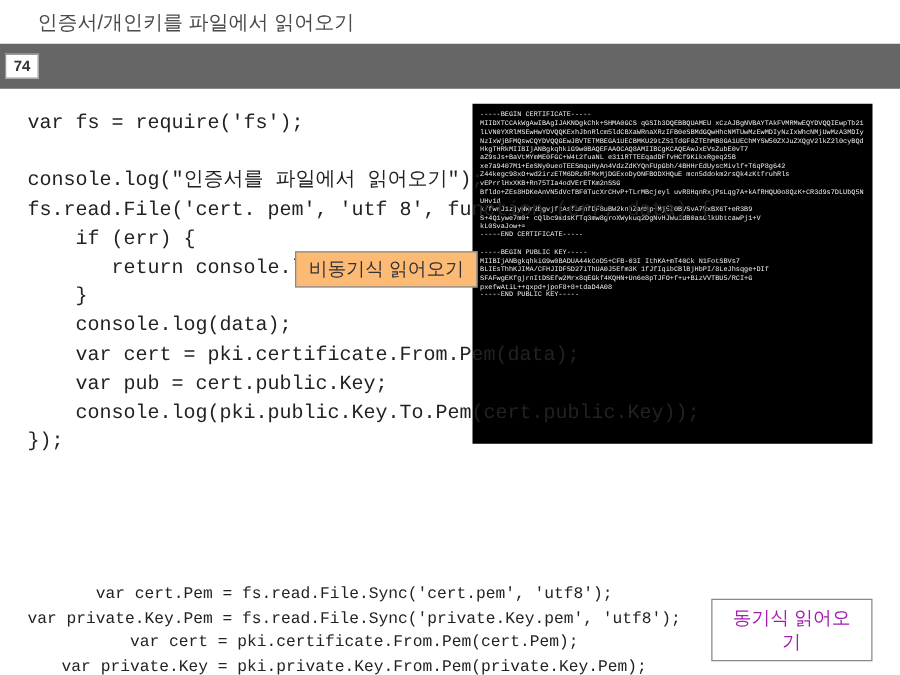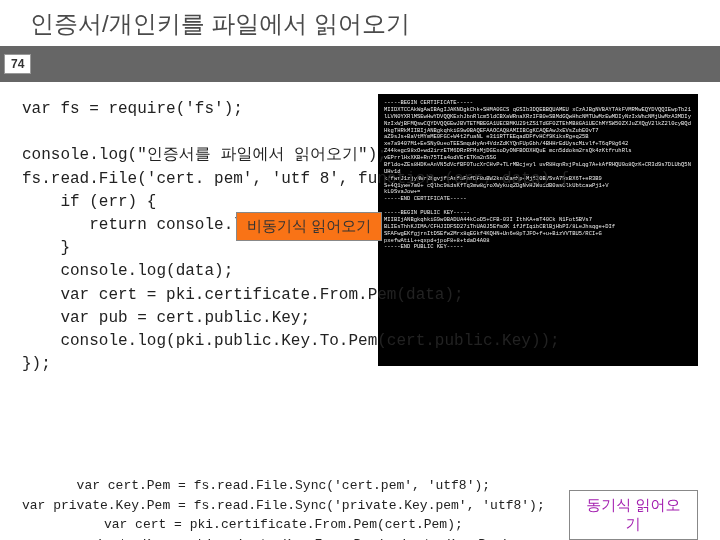--- a/index.html
+++ b/index.html
@@ -6,21 +6,21 @@
     body {
       width: 720px;
       height: 540px;
       background: #ffffff;
       font-family: "Malgun Gothic", "맑은 고딕", Arial, sans-serif;
       position: relative;
       overflow: hidden;
     }
     .title-bar {
       padding: 8px 0 6px 30px;
-      font-size: 24px;
+      font-size: 16px;
       color: #4a4a4a;
       font-weight: 400;
     }
     .gray-band {
       background: #666666;
       height: 36px;
       display: flex;
       align-items: center;
     }
     .page-badge {
@@ -59,21 +59,21 @@
       padding: 6px 6px;
       overflow: hidden;
       white-space: pre-wrap;
       word-break: break-all;
       z-index: 1;
     }
     .annot1 {
       position: absolute;
       top: 130px;
       left: 236px;
-      background: #f97316;
+      background: #fdba74;
       border: 1px solid #888;
       padding: 4px 10px;
       font-size: 15px;
       color: #333;
       z-index: 3;
     }
     .code2-wrap {
       position: relative;
       margin-top: 100px;
       display: flex;

